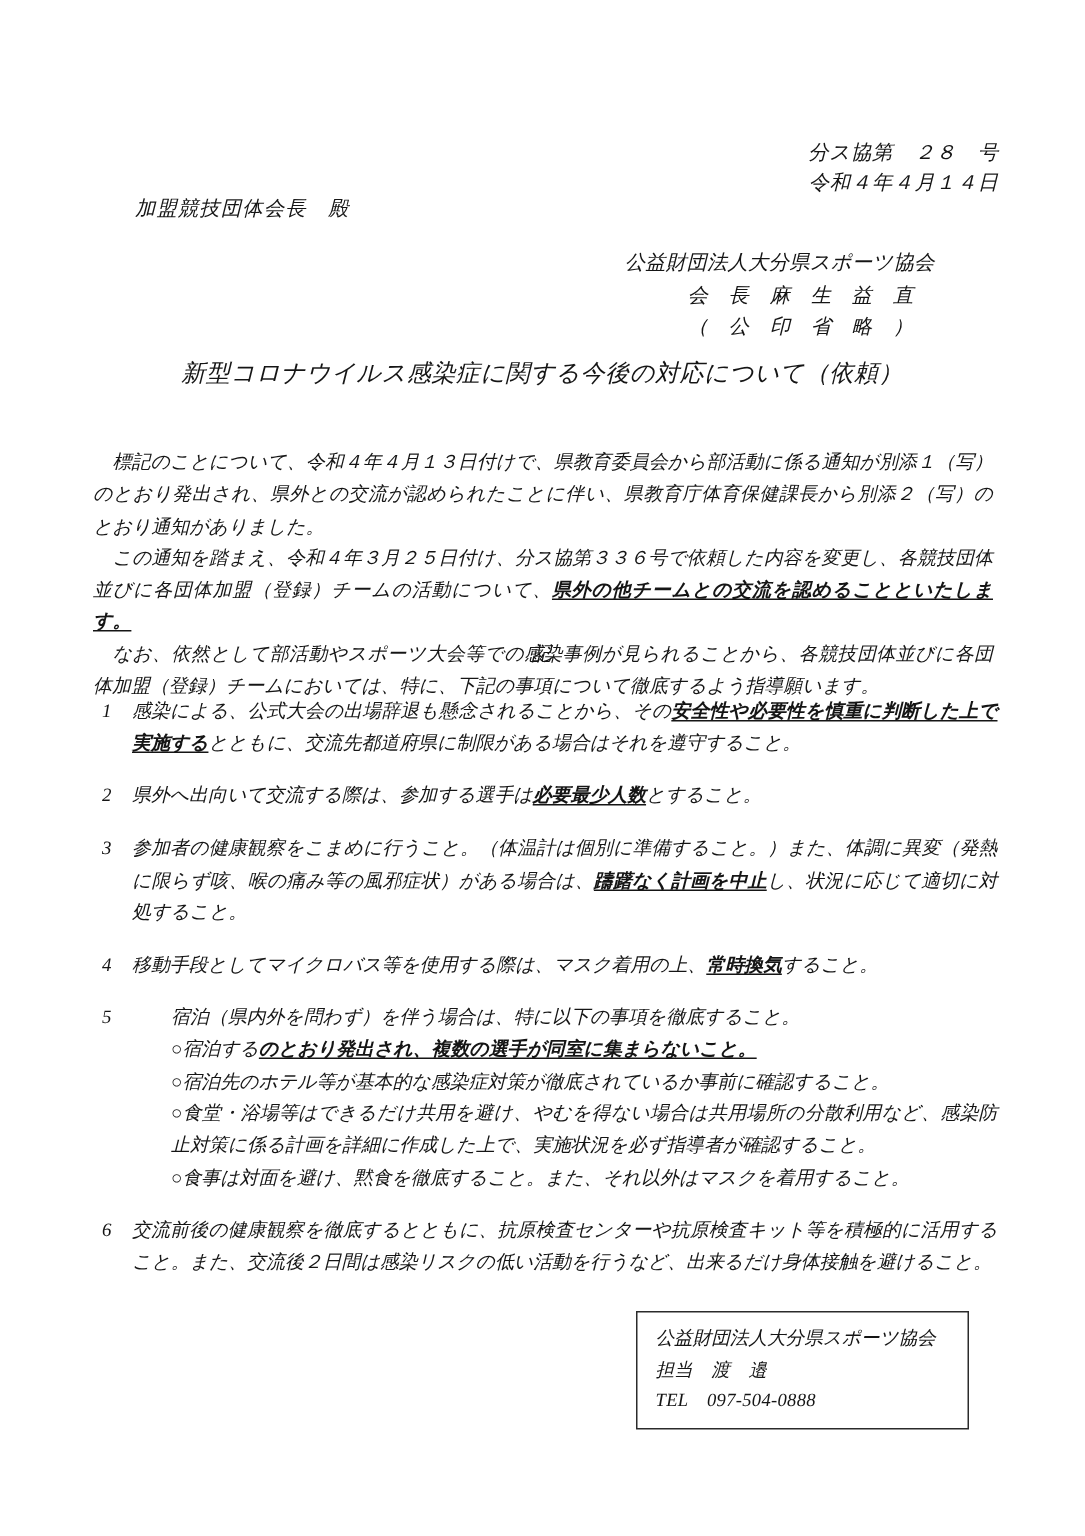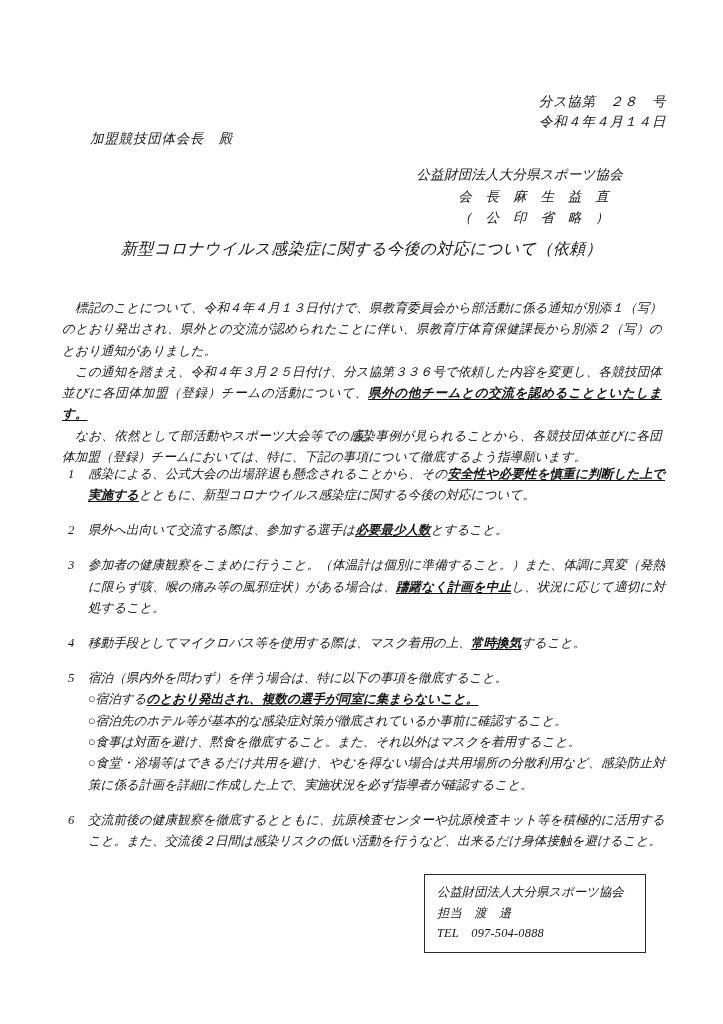--- a/index.html
+++ b/index.html
@@ -111,20 +111,21 @@
     box-sizing: border-box;
     font-size: 12.6px;
   }
   .item-body {
     flex: 1 1 auto;
     text-align: justify;
   }
   .sub-line {
     display: block;
     text-indent: 0;
+    margin-left: 26px;
   }
 
   strong.em {
     font-weight: bold;
     text-decoration: underline;
     text-underline-offset: 2px;
   }
 
   
   .contact-box {
@@ -165,21 +166,21 @@
     <p class="para"><span>この通知を踏まえ、令和４年３月２５日付け、分ス協第３３６号で依頼した内容を変更し、各競技団体並びに各団体加盟（登録）チームの活動について、</span><strong class="em">県外の他チームとの交流を認めることといたします。</strong></p>
     <p class="para">なお、依然として部活動やスポーツ大会等での感染事例が見られることから、各競技団体並びに各団体加盟（登録）チームにおいては、特に、下記の事項について徹底するよう指導願います。</p>
   </div>
 
   <div class="abs kiji-mark">記</div>
 
   <div class="abs items">
 
     <div class="item">
       <div class="item-num">1</div>
-      <div class="item-body"><span>感染による、公式大会の出場辞退も懸念されることから、その</span><strong class="em">安全性や必要性を慎重に判断した上で実施する</strong><span>とともに、新型コロナウイルス感染症に関する今後の対応について。</span></div>
+      <div class="item-body"><span>感染による、公式大会の出場辞退も懸念されることから、その</span><strong class="em">安全性や必要性を慎重に判断した上で実施する</strong><span>とともに、交流先都道府県に制限がある場合はそれを遵守すること。</span></div>
     </div>
 
     <div class="item">
       <div class="item-num">2</div>
       <div class="item-body"><span>県外へ出向いて交流する際は、参加する選手は</span><strong class="em">必要最少人数</strong><span>とすること。</span></div>
     </div>
 
     <div class="item">
       <div class="item-num">3</div>
       <div class="item-body"><span>参加者の健康観察をこまめに行うこと。（体温計は個別に準備すること。）また、体調に異変（発熱に限らず咳、喉の痛み等の風邪症状）がある場合は、</span><strong class="em">躊躇なく計画を中止</strong><span>し、状況に応じて適切に対処すること。</span></div>
@@ -189,22 +190,22 @@
       <div class="item-num">4</div>
       <div class="item-body"><span>移動手段としてマイクロバス等を使用する際は、マスク着用の上、</span><strong class="em">常時換気</strong><span>すること。</span></div>
     </div>
 
     <div class="item">
       <div class="item-num">5</div>
       <div class="item-body">
         <span class="sub-line">宿泊（県内外を問わず）を伴う場合は、特に以下の事項を徹底すること。</span>
         <span class="sub-line"><span>○宿泊する</span><strong class="em">のとおり発出され、複数の選手が同室に集まらないこと。</strong></span>
         <span class="sub-line">○宿泊先のホテル等が基本的な感染症対策が徹底されているか事前に確認すること。</span>
+        <span class="sub-line">○食堂・浴場等はできるだけ共用を避け、やむを得ない場合は共用場所の分散利用など、感染防止対策に係る計画を詳細に作成した上で、実施状況を必ず指導者が確認すること。</span>
         <span class="sub-line">○食事は対面を避け、黙食を徹底すること。また、それ以外はマスクを着用すること。</span>
-        <span class="sub-line">○食堂・浴場等はできるだけ共用を避け、やむを得ない場合は共用場所の分散利用など、感染防止対策に係る計画を詳細に作成した上で、実施状況を必ず指導者が確認すること。</span>
       </div>
     </div>
 
     <div class="item">
       <div class="item-num">6</div>
       <div class="item-body">交流前後の健康観察を徹底するとともに、抗原検査センターや抗原検査キット等を積極的に活用すること。また、交流後２日間は感染リスクの低い活動を行うなど、出来るだけ身体接触を避けること。</div>
     </div>
 
   </div>
 

